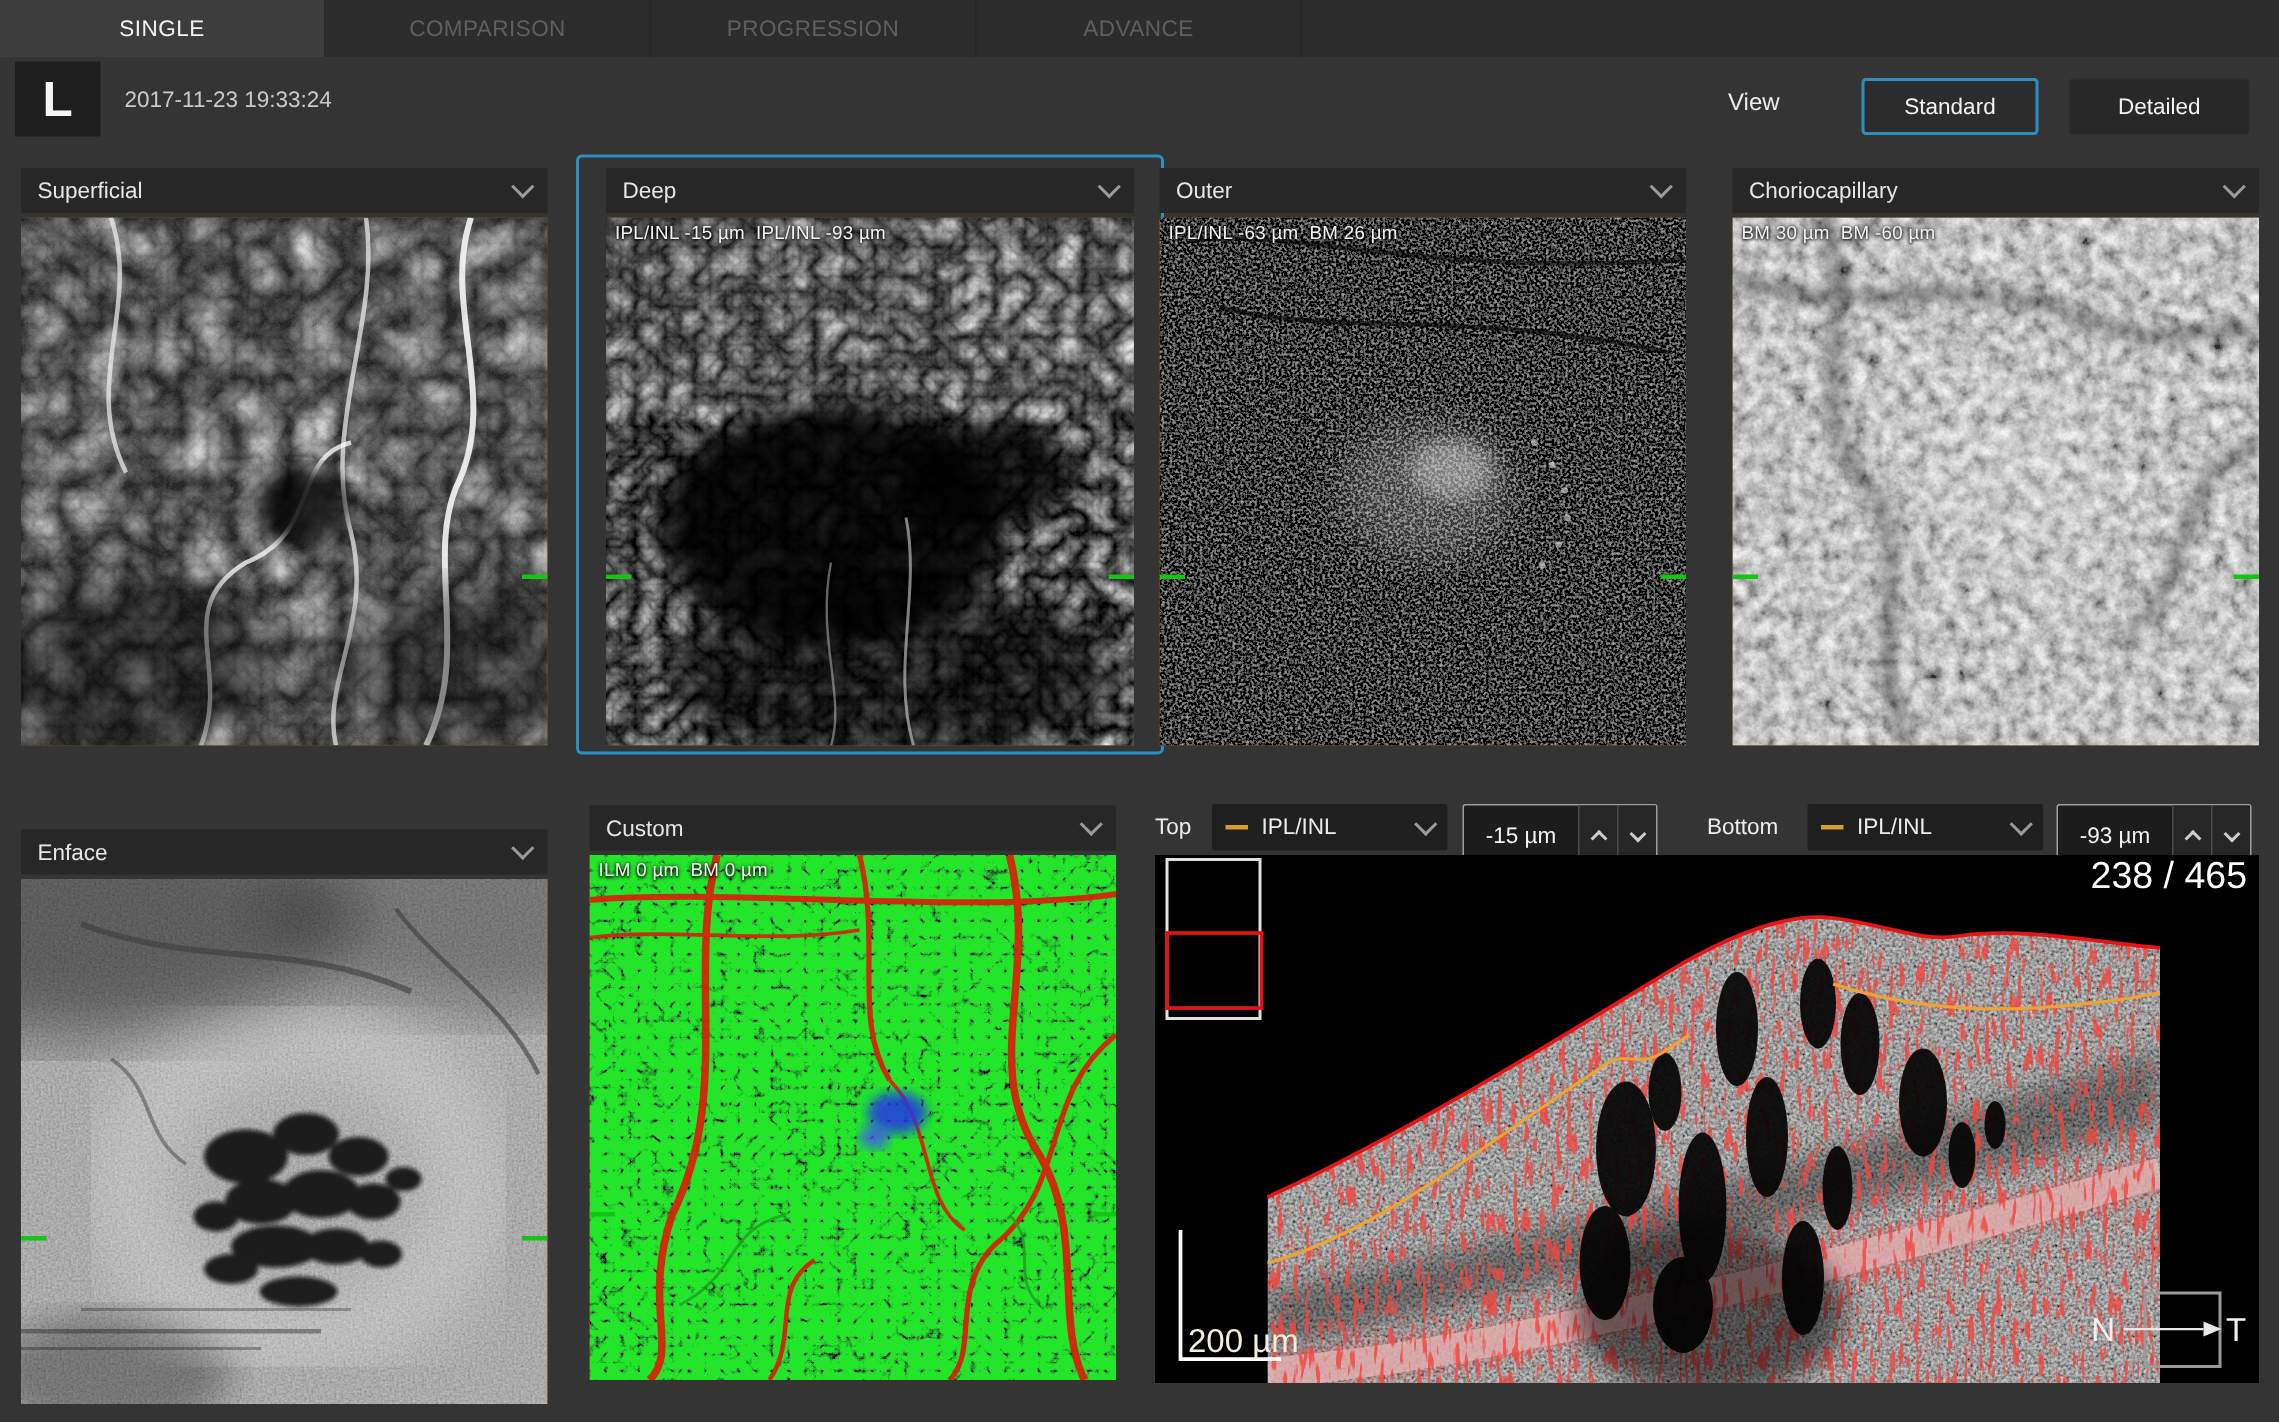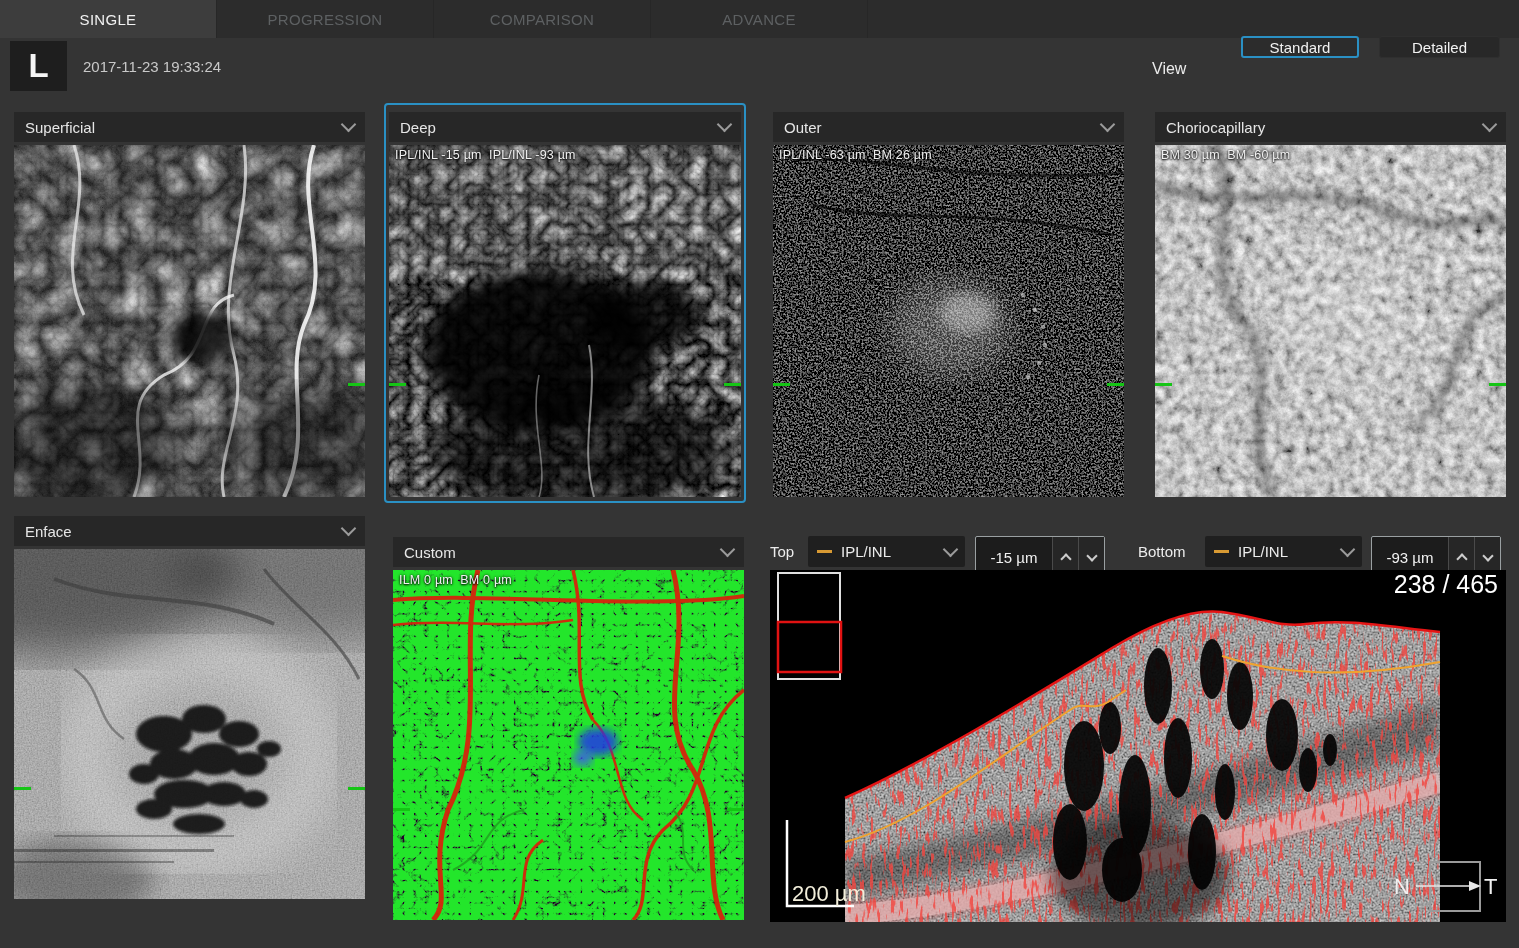--- a/index.html
+++ b/index.html
@@ -13,35 +13,35 @@
   .tab{width:217px;box-sizing:border-box;display:flex;align-items:center;justify-content:center;
        font-size:15px;color:#5d6062;border-right:1px solid #272727;cursor:pointer;letter-spacing:.3px}
   .tab.active{background:#3d3d3d;color:#f2f2f2}
   .tab.dark{background:#232323;color:#ececec}
   .tab-fill{flex:1;border-right:none}
   
   .eye-badge{position:absolute;left:10px;top:41px;width:57px;height:50px;background:#1e1e1e;
              display:flex;align-items:center;justify-content:center;font-size:33px;font-weight:600;color:#f5f5f5}
   .timestamp{position:absolute;left:83px;top:58px;font-size:15px;color:#c9c9c9}
   .view-label{position:absolute;left:1152px;top:60px;font-size:16px;color:#ececec}
-  .view-btn{position:absolute;top:36px;height:22px;box-sizing:border-box;border-radius:3px;
+  .view-btn{position:absolute;top:52px;height:38px;box-sizing:border-box;border-radius:3px;
             display:flex;align-items:center;justify-content:center;font-size:15px;color:#f2f2f2;cursor:pointer}
   .btn-standard{left:1241px;width:118px;background:#2c2c2c;border:2px solid #2a90c4}
   .btn-detailed{left:1379px;width:121px;background:#282828;border:1px solid #2f2f2f}
   
   .panel{position:absolute;width:351px}
   .panel-header{height:30px;background:#272727;display:flex;align-items:center;justify-content:space-between;
                 padding:0 11px;box-sizing:border-box;font-size:15px;color:#e6e6e6;cursor:pointer}
   .chev-down{width:9px;height:9px;border-right:2px solid #9b9b9b;border-bottom:2px solid #9b9b9b;
              transform:rotate(45deg);margin-top:-5px}
   .panel-img{position:relative;width:351px;height:352px;background:#a16207;margin-top:3px;overflow:hidden}
   .panel-img.short{height:350px}
   .panel-img svg{position:absolute;left:0;top:0}
   .deep-wrap{position:absolute;left:384px;top:103px;border:2px solid #2a90c4;border-radius:4px;
-             padding:7px 3px 4px;background:#343434}
+             padding:7px 18px 4px;background:#343434}
   .deep-wrap .panel{position:relative;width:352px}
   .deep-wrap .panel-img{width:352px}
   .overlay-label{position:absolute;left:6px;top:3px;font-size:12.5px;color:#f2f2f2;z-index:3;
                  text-shadow:0 1px 2px #000,0 0 3px #000;letter-spacing:.2px;white-space:pre}
   .green-dash{position:absolute;width:17px;height:3px;background:#15c515;z-index:4}
   .gd-left{left:0;top:238px}
   .gd-right{right:0;top:238px}
   
   .bctrl{position:absolute;left:770px;top:536px;width:736px;height:31px}
   .bctrl > *{position:absolute}
@@ -62,22 +62,22 @@
   
   .bscan{position:absolute;left:770px;top:570px;width:736px;height:352px;background:#4d7c0f;overflow:hidden}
   .frame-counter{position:absolute;right:8px;top:0;font-size:25px;color:#ffffff;z-index:5}
   .scale-label{position:absolute;left:22px;top:311px;font-size:22px;color:#f2eeda;z-index:5}
 </style>
 </head>
 <body>
 
 <div class="tabbar">
   <div class="tab active">SINGLE</div>
+  <div class="tab">COMPARISON</div>
   <div class="tab">PROGRESSION</div>
-  <div class="tab">COMPARISON</div>
   <div class="tab">ADVANCE</div>
   <div class="tab tab-fill"></div>
 </div>
 
 <div class="eye-badge">L</div>
 <div class="timestamp">2017-11-23 19:33:24</div>
 <div class="view-label">View</div>
 <div class="view-btn btn-standard">Standard</div>
 <div class="view-btn btn-detailed">Detailed</div>
 
@@ -257,21 +257,21 @@
         <path d="M0,40 C80,70 150,30 240,70 C300,95 340,60 351,80" stroke-width="8"></path>
         <path d="M60,0 C90,60 40,120 90,180 C130,230 80,280 120,352" stroke-width="8"></path>
         <path d="M351,150 C280,180 320,240 260,280" stroke-width="7"></path>
       </g>
     </svg>
     <div class="green-dash gd-left"></div>
     <div class="green-dash gd-right"></div>
   </div>
 </div>
 
-<div class="panel" style="left:14px;top:516px">
+<div class="panel" style="left:14px;top:553px">
   <div class="panel-header">
     <span>Enface</span>
     <span class="chev-down"></span>
   </div>
   <div class="panel-img short">
     <svg width="351" height="350" viewBox="0 0 351 350">
       <defs>
         <filter id="fgrain5">
             <feTurbulence type="fractalNoise" baseFrequency="0.65" numOctaves="2" seed="41"></feTurbulence>
           <feColorMatrix type="saturate" values="0"></feColorMatrix>

